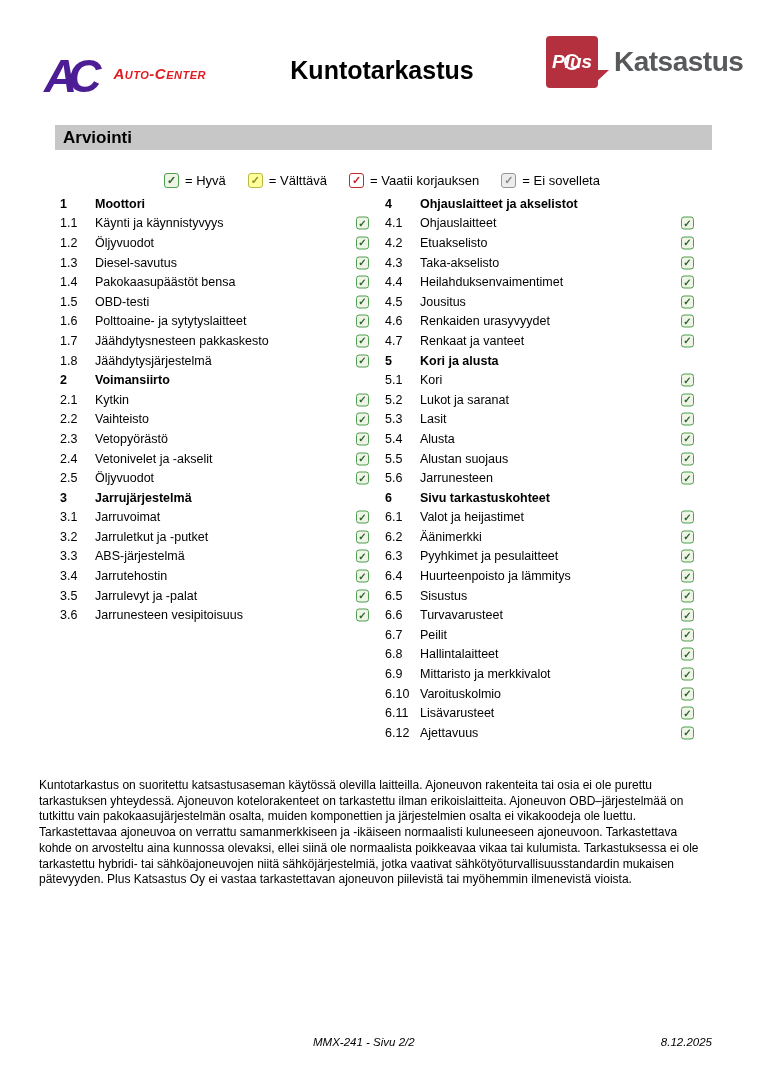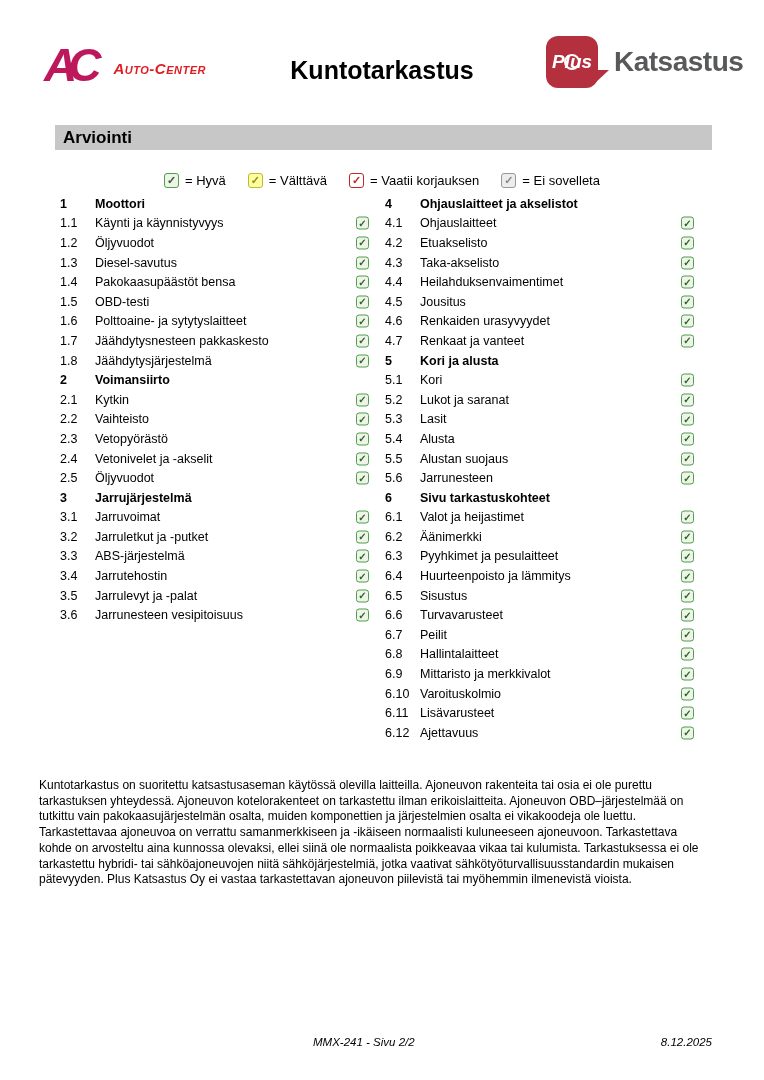--- a/index.html
+++ b/index.html
@@ -10,21 +10,21 @@
 
   
   .ac-logo { position:absolute; left:44px; top:42px; display:flex; align-items:center; }
   .ac-mark { font-size:46px; line-height:46px; font-weight:bold; font-style:italic;
              letter-spacing:-9px; padding-right:9px; }
   .ac-text { font-size:15px; font-weight:bold; font-style:italic; font-variant:small-caps;
              letter-spacing:0.5px; margin-left:12px; margin-top:6px; }
   .doc-title { position:absolute; left:0; top:56px; width:100%; text-align:center;
                font-size:25px; font-weight:bold; }
   .pk-logo { position:absolute; left:546px; top:36px; display:flex; align-items:center; }
-  .pk-badge { position:relative; width:52px; height:52px; border-radius:12px; padding:18px;
+  .pk-badge { position:relative; width:52px; height:52px; border-radius:4px; padding:18px;
               box-sizing:border-box; flex:none; }
   .pk-inner { width:100%; height:100%; box-sizing:border-box; border:2px solid #fff;
               border-radius:9px; display:flex; align-items:center; justify-content:center;
               color:#fff; font-style:italic; font-weight:bold; font-size:19px; }
   .pk-tail { position:absolute; right:-11px; bottom:5px; width:0; height:0;
              border-bottom:13px solid transparent; }
   .pk-text { font-size:28px; font-weight:bold; letter-spacing:-0.5px; margin-left:16px; }
 
   
   .section-bar { position:absolute; left:55px; top:125px; width:657px; height:25px;
@@ -64,21 +64,21 @@
                  font-style:italic; }
   .page-date { position:absolute; right:52px; top:1036px; font-size:11.5px;
                font-style:italic; }
 </style>
 </head>
 <body>
 
 <div class="page">
 
   <div class="ac-logo">
-    <span class="ac-mark" style="color: #be185d;">AC</span>
+    <span class="ac-mark" style="color: #4c1d95; margin-top: 11px;">AC</span>
     <span class="ac-text" style="color: rgb(225, 27, 34);">Auto-Center</span>
   </div>
 
   <div class="doc-title">Kuntotarkastus</div>
 
   <div class="pk-logo">
     <div class="pk-badge" style="background: rgb(181, 48, 63);">
       <div class="pk-inner" style="background: rgb(181, 48, 63);">Plus</div>
       <div class="pk-tail" style="border-left: 14px solid rgb(181, 48, 63);"></div>
     </div>

